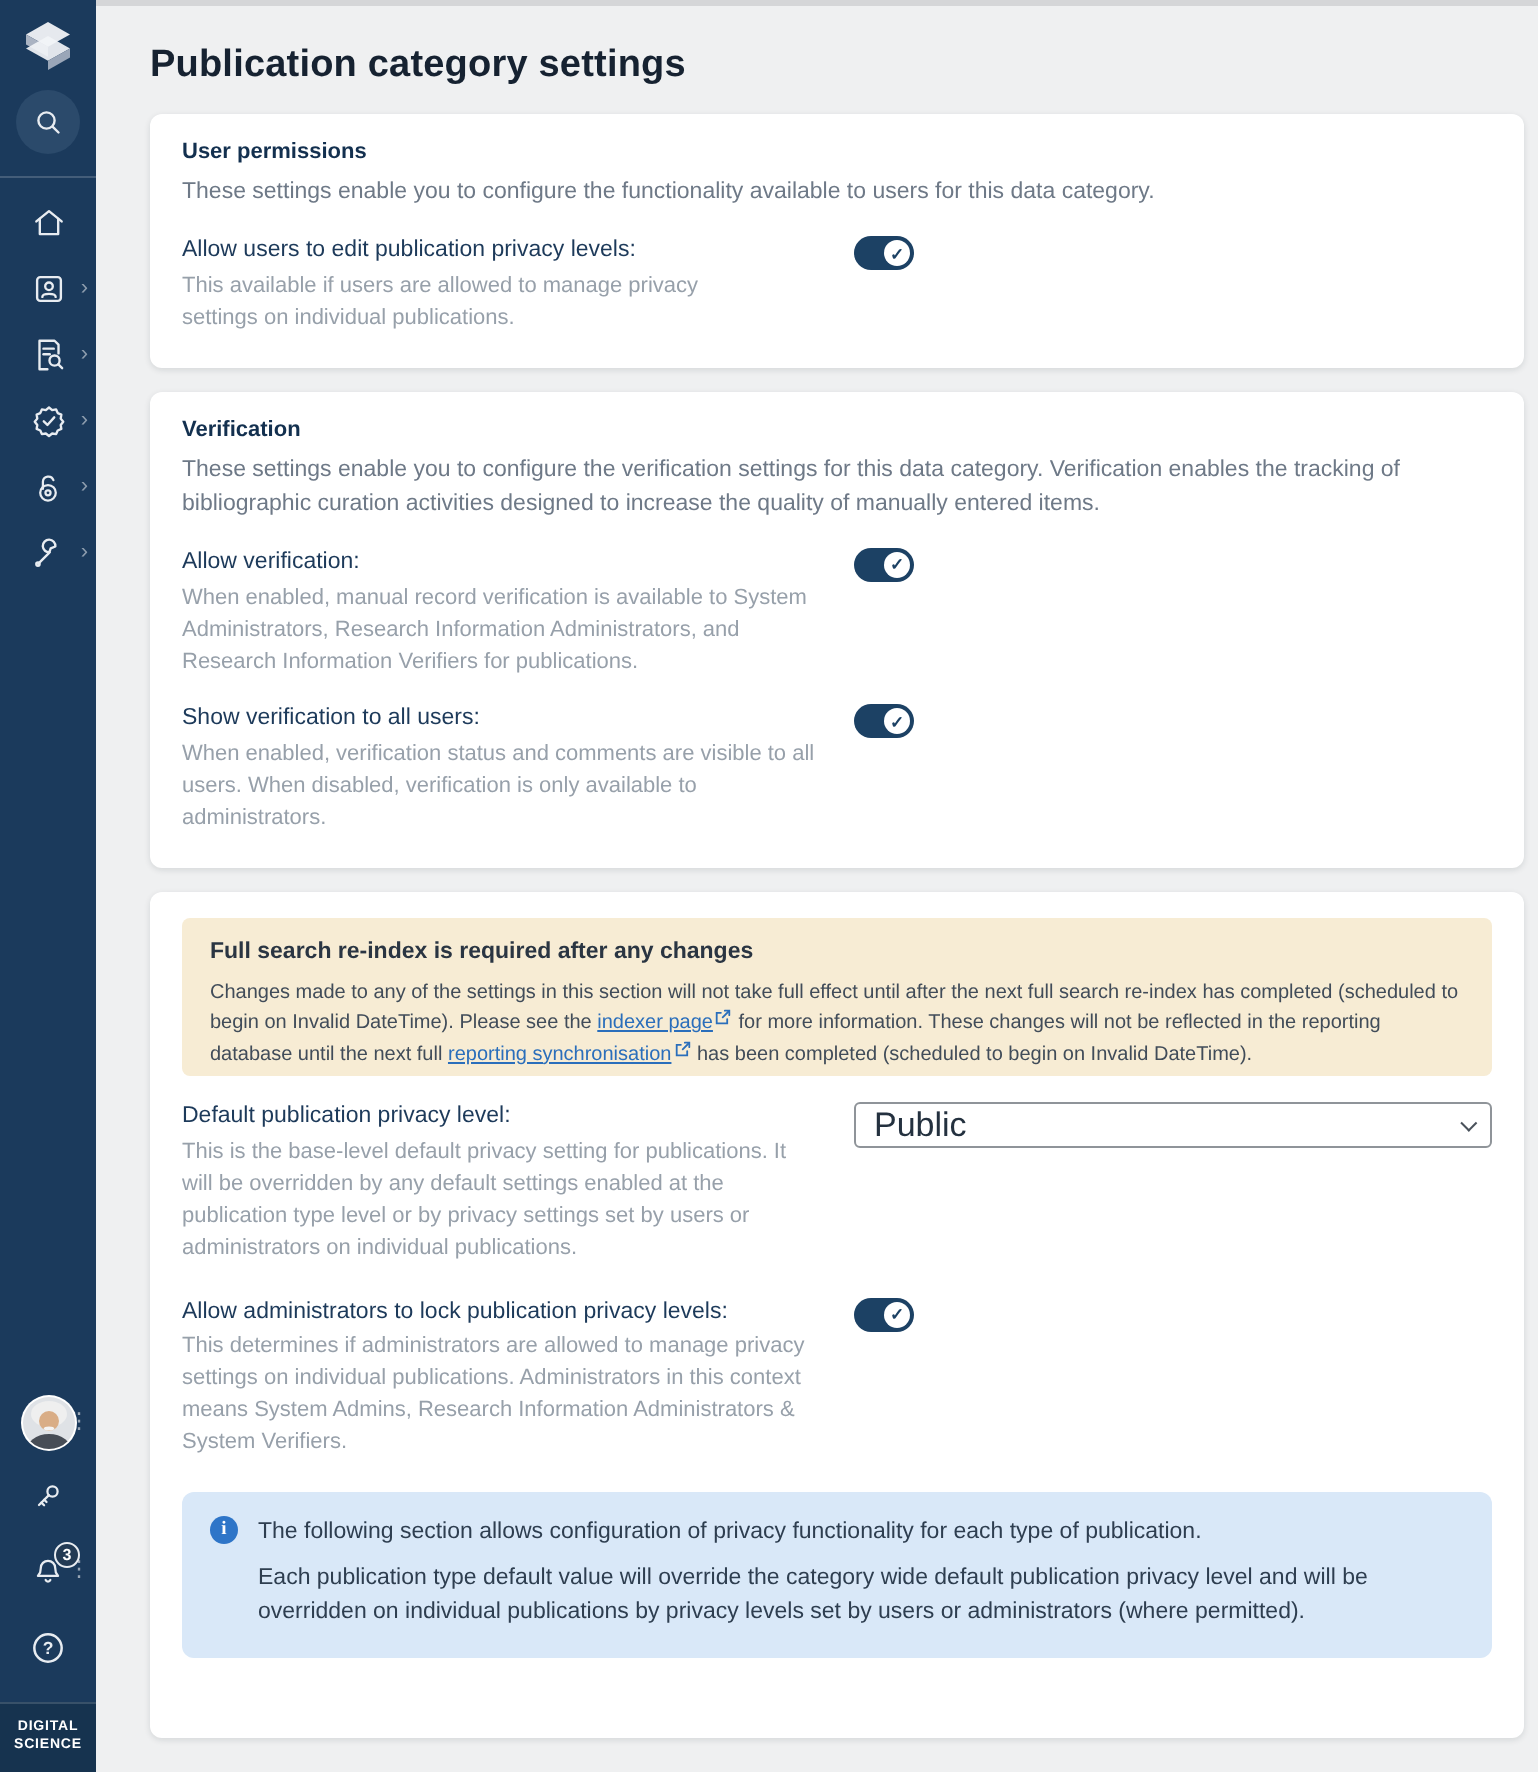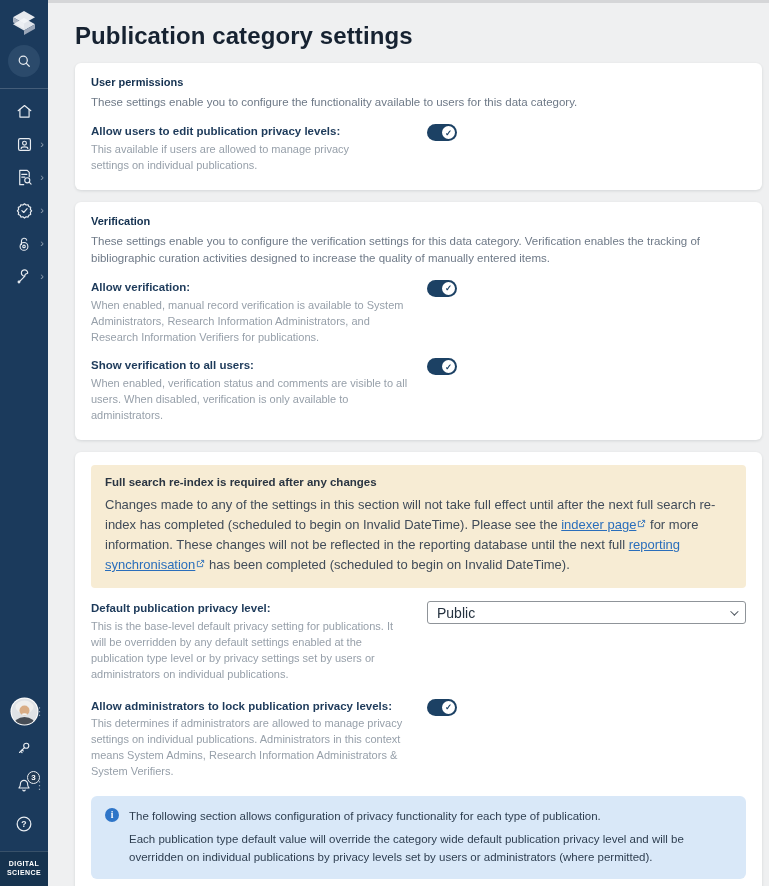--- a/index.html
+++ b/index.html
@@ -20,44 +20,44 @@
   .avatar-wrap { position:relative; width:100%; height:34px; display:flex; align-items:center; justify-content:center; }
   .kebab { position:absolute; right:3px; top:50%; transform:translateY(-50%); color:rgba(255,255,255,.55); font-size:11px; letter-spacing:0; line-height:.9; }
   .icon-row { position:relative; width:100%; height:38px; display:flex; align-items:center; justify-content:center; }
   .bell-wrap { position:relative; }
   .badge { position:absolute; top:-6px; right:-7px; width:13px; height:13px; border-radius:50%; background:#223a54; border:1px solid #e8ecf1; color:#fff; font-size:8px; font-weight:bold; display:flex; align-items:center; justify-content:center; }
   .brand { width:100%; margin-top:8px; padding:7px 2px 9px; background:#16334f; border-top:1px solid rgba(255,255,255,.15); text-align:center; color:#ffffff; font-size:7px; font-weight:bold; letter-spacing:.4px; line-height:1.3; }
 
   
   .main { flex:1; position:relative; padding:0 7px 0 27px; }
   .top-strip { position:absolute; top:0; left:0; right:0; height:3px; background:#d5d6d8; }
-  h1.page-title { margin:22px 0 13px; font-size:24px; font-weight:bold; color:#162231; letter-spacing:.1px; }
+  h1.page-title { margin:22px 0 13px; font-size:19px; font-weight:bold; color:#162231; letter-spacing:.1px; }
 
   .card { background:#fff; border-radius:6px; box-shadow:0 1px 3px rgba(20,30,40,.12); padding:13px 16px 16px; margin-bottom:12px; }
   .card h2 { font-size:11px; font-weight:bold; color:#13304f; margin-bottom:6px; }
   .section-desc { font-size:11.5px; color:#6e7987; line-height:1.5; margin-bottom:13px; max-width:670px; }
 
   .setting-row { display:flex; align-items:flex-start; margin-top:13px; }
   .setting-text { flex:0 0 320px; }
-  .setting-label { font-size:11.5px; font-weight:bold; color:#1d3a5a; line-height:1.35; }
+  .setting-label { font-size:11.5px; font-weight:normal; color:#1d3a5a; line-height:1.35; }
   .setting-desc { font-size:11px; color:#97a0aa; line-height:1.45; margin-top:2px; }
   .setting-control { flex:1; margin-left:16px; }
 
   
   .toggle { width:30px; height:17px; border-radius:9px; background:#1c4164; position:relative; cursor:pointer; display:inline-block; }
   .toggle .knob { position:absolute; top:2px; right:2px; width:13px; height:13px; border-radius:50%; background:#fff; display:flex; align-items:center; justify-content:center; font-size:8.5px; font-weight:bold; color:#1c4164; line-height:1; }
 
   
-  .select { height:23px; background:#fff; border:1px solid #8f9499; border-radius:3px; padding:0 9px; display:flex; align-items:center; justify-content:space-between; font-size:14px; color:#24313f; cursor:pointer; width:100%; }
+  .select { height:23px; background:#fff; border:1px solid #8f9499; border-radius:3px; padding:0 9px; display:flex; align-items:center; justify-content:space-between; font-size:17px; color:#24313f; cursor:pointer; width:100%; }
   .select .sel-chev { width:6px; height:6px; border-right:1.4px solid #4a525b; border-bottom:1.4px solid #4a525b; transform:rotate(45deg) translateY(-2px); margin-left:8px; flex:0 0 auto; }
 
   
-  .warn-box { background:#f7ecd4; border-radius:4px; padding:11px 14px 13px; margin-bottom:13px; }
+  .warn-box { background:#f7ecd4; border-radius:4px; padding:11px 14px 3px; margin-bottom:13px; }
   .warn-title { font-size:11.5px; font-weight:bold; color:#2a3542; margin-bottom:7px; }
-  .warn-body { font-size:13px; color:#414c59; line-height:1.55; }
+  .warn-body { font-size:10px; color:#414c59; line-height:1.55; }
   .link { color:#2a6ebb; text-decoration:underline; cursor:pointer; }
   .ext-ic { display:inline-block; vertical-align:1px; margin-left:1px; }
 
   
   .info-box { position:relative; background:#d9e8f8; border-radius:6px; padding:12px 16px 13px 38px; margin-top:16px; }
   .info-ic { position:absolute; left:14px; top:12px; width:14px; height:14px; border-radius:50%; background:#2e75c8; color:#fff; font-size:9.5px; font-weight:bold; display:flex; align-items:center; justify-content:center; font-family:"Liberation Serif", serif; }
   .info-box p { font-size:11.5px; color:#2e3e50; line-height:1.55; margin-bottom:5px; }
   .info-box p:last-child { margin-bottom:0; }
 
   svg { display:block; }

